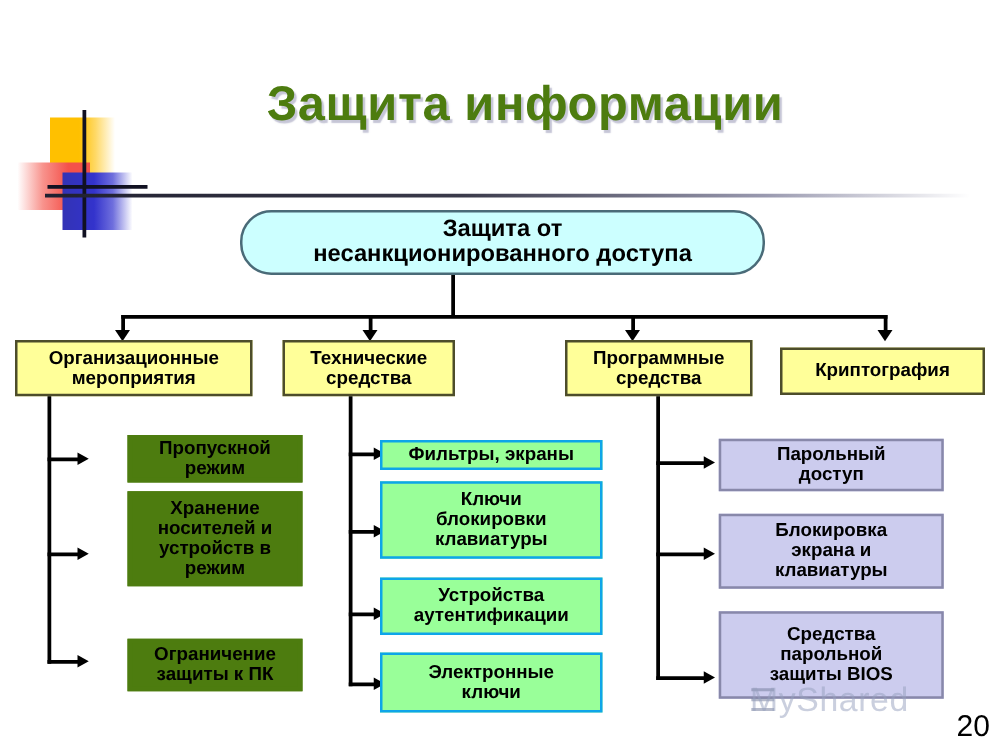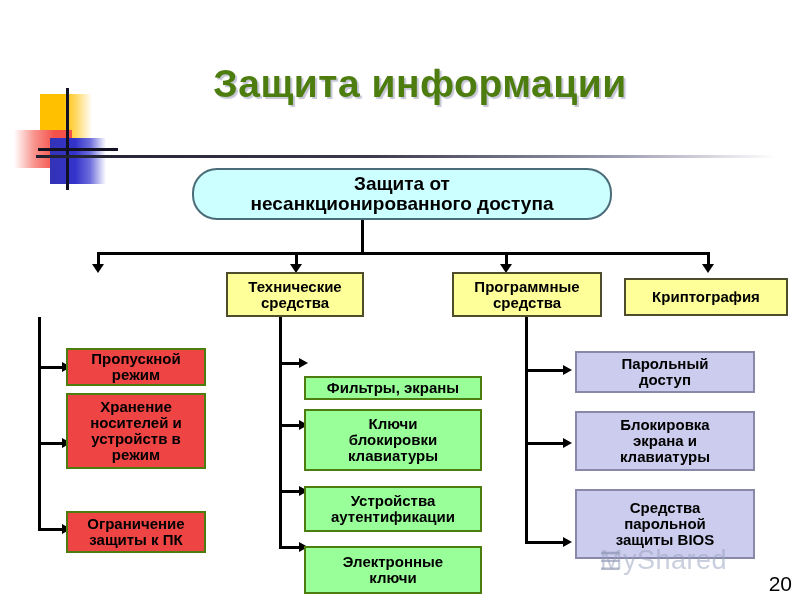--- a/index.html
+++ b/index.html
@@ -107,29 +107,29 @@
     background: #CCFFFF;
     border: 2px solid #4A6B78;
     font-size: 19px;
   }
   .box-cat {
     background: #FFFF99;
     border: 2px solid #4D4D2B;
     font-size: 15px;
   }
   .box-pink {
-    background: #ef4444;
-    border: 2px solid #4d7c0f;
+    background: #4d7c0f;
+    border: 4px solid #4d7c0f;
     font-size: 15px;
+    margin-left: 36px;
   }
   .box-green {
     background: #99FF99;
-    border: 2px solid #4d7c0f;
+    border: 2px solid #0ea5e9;
     font-size: 15px;
-    margin-top: 24px;
   }
   .box-lav {
     background: #CCCCEE;
     border: 2px solid #8888AA;
     font-size: 15px;
   }
 
   
   .line {
     position: absolute;
@@ -170,21 +170,21 @@
     width: 30px;
     height: 26px;
     color: rgba(120,130,160,0.55);
     font-size: 25px;
     line-height: 26px;
   }
   .page-number {
     position: absolute;
     right: 8px;
     bottom: 4px;
-    font-size: 21px;
+    font-size: 24px;
     color: #000000;
   }
 </style>
 </head>
 <body>
 
 <div id="slide">
 
   <div class="logo-wrap">
     <div class="logo-yellow"></div>
@@ -211,20 +211,24 @@
 
   <div class="line" style="left:295px; top:252px; width:3px; height:14px;"></div>
   <div class="arrow-down" style="left:290px; top:264px;"></div>
 
   <div class="line" style="left:505px; top:252px; width:3px; height:14px;"></div>
   <div class="arrow-down" style="left:500px; top:264px;"></div>
 
   <div class="line" style="left:707px; top:252px; width:3px; height:14px;"></div>
   <div class="arrow-down" style="left:702px; top:264px;"></div>
 
+  <div class="box box-cat" style="left:12px; top:272px; width:190px; height:45px; flex-direction:column;">
+    <span>Организационные</span>
+    <span>мероприятия</span>
+  </div>
 
   <div class="box box-cat" style="left:226px; top:272px; width:138px; height:45px; flex-direction:column;">
     <span>Технические</span>
     <span>средства</span>
   </div>
 
   <div class="box box-cat" style="left:452px; top:272px; width:150px; height:45px; flex-direction:column;">
     <span>Программные</span>
     <span>средства</span>
   </div>

